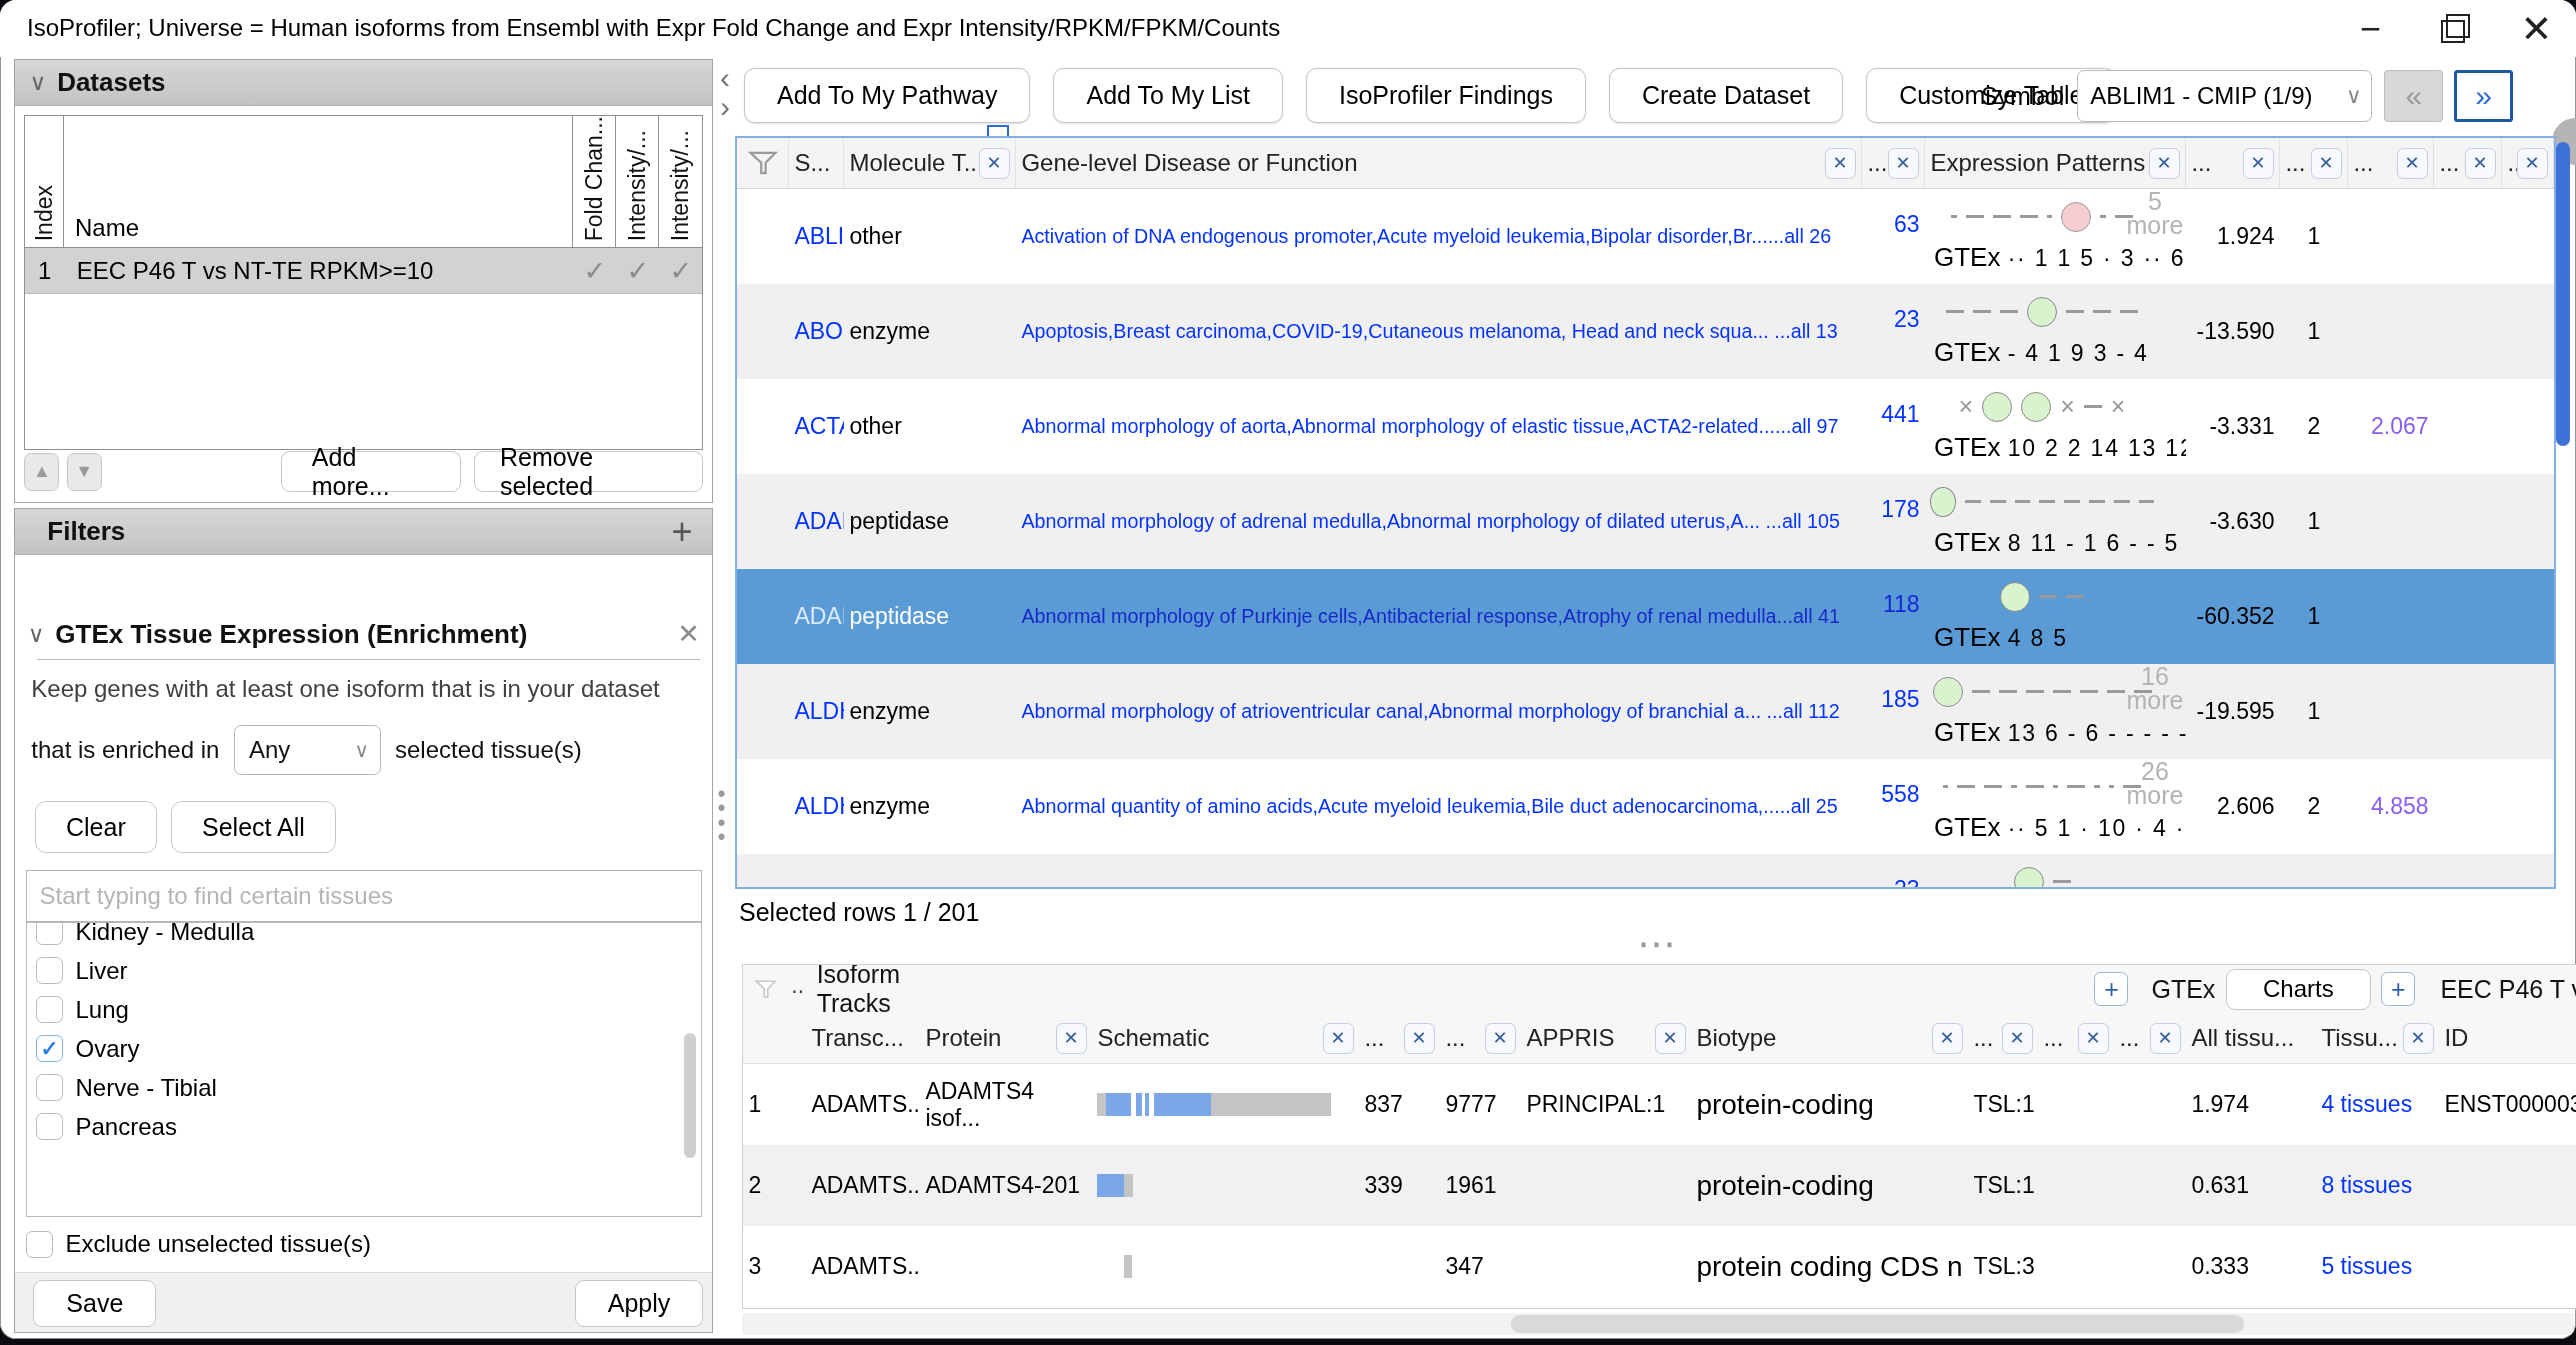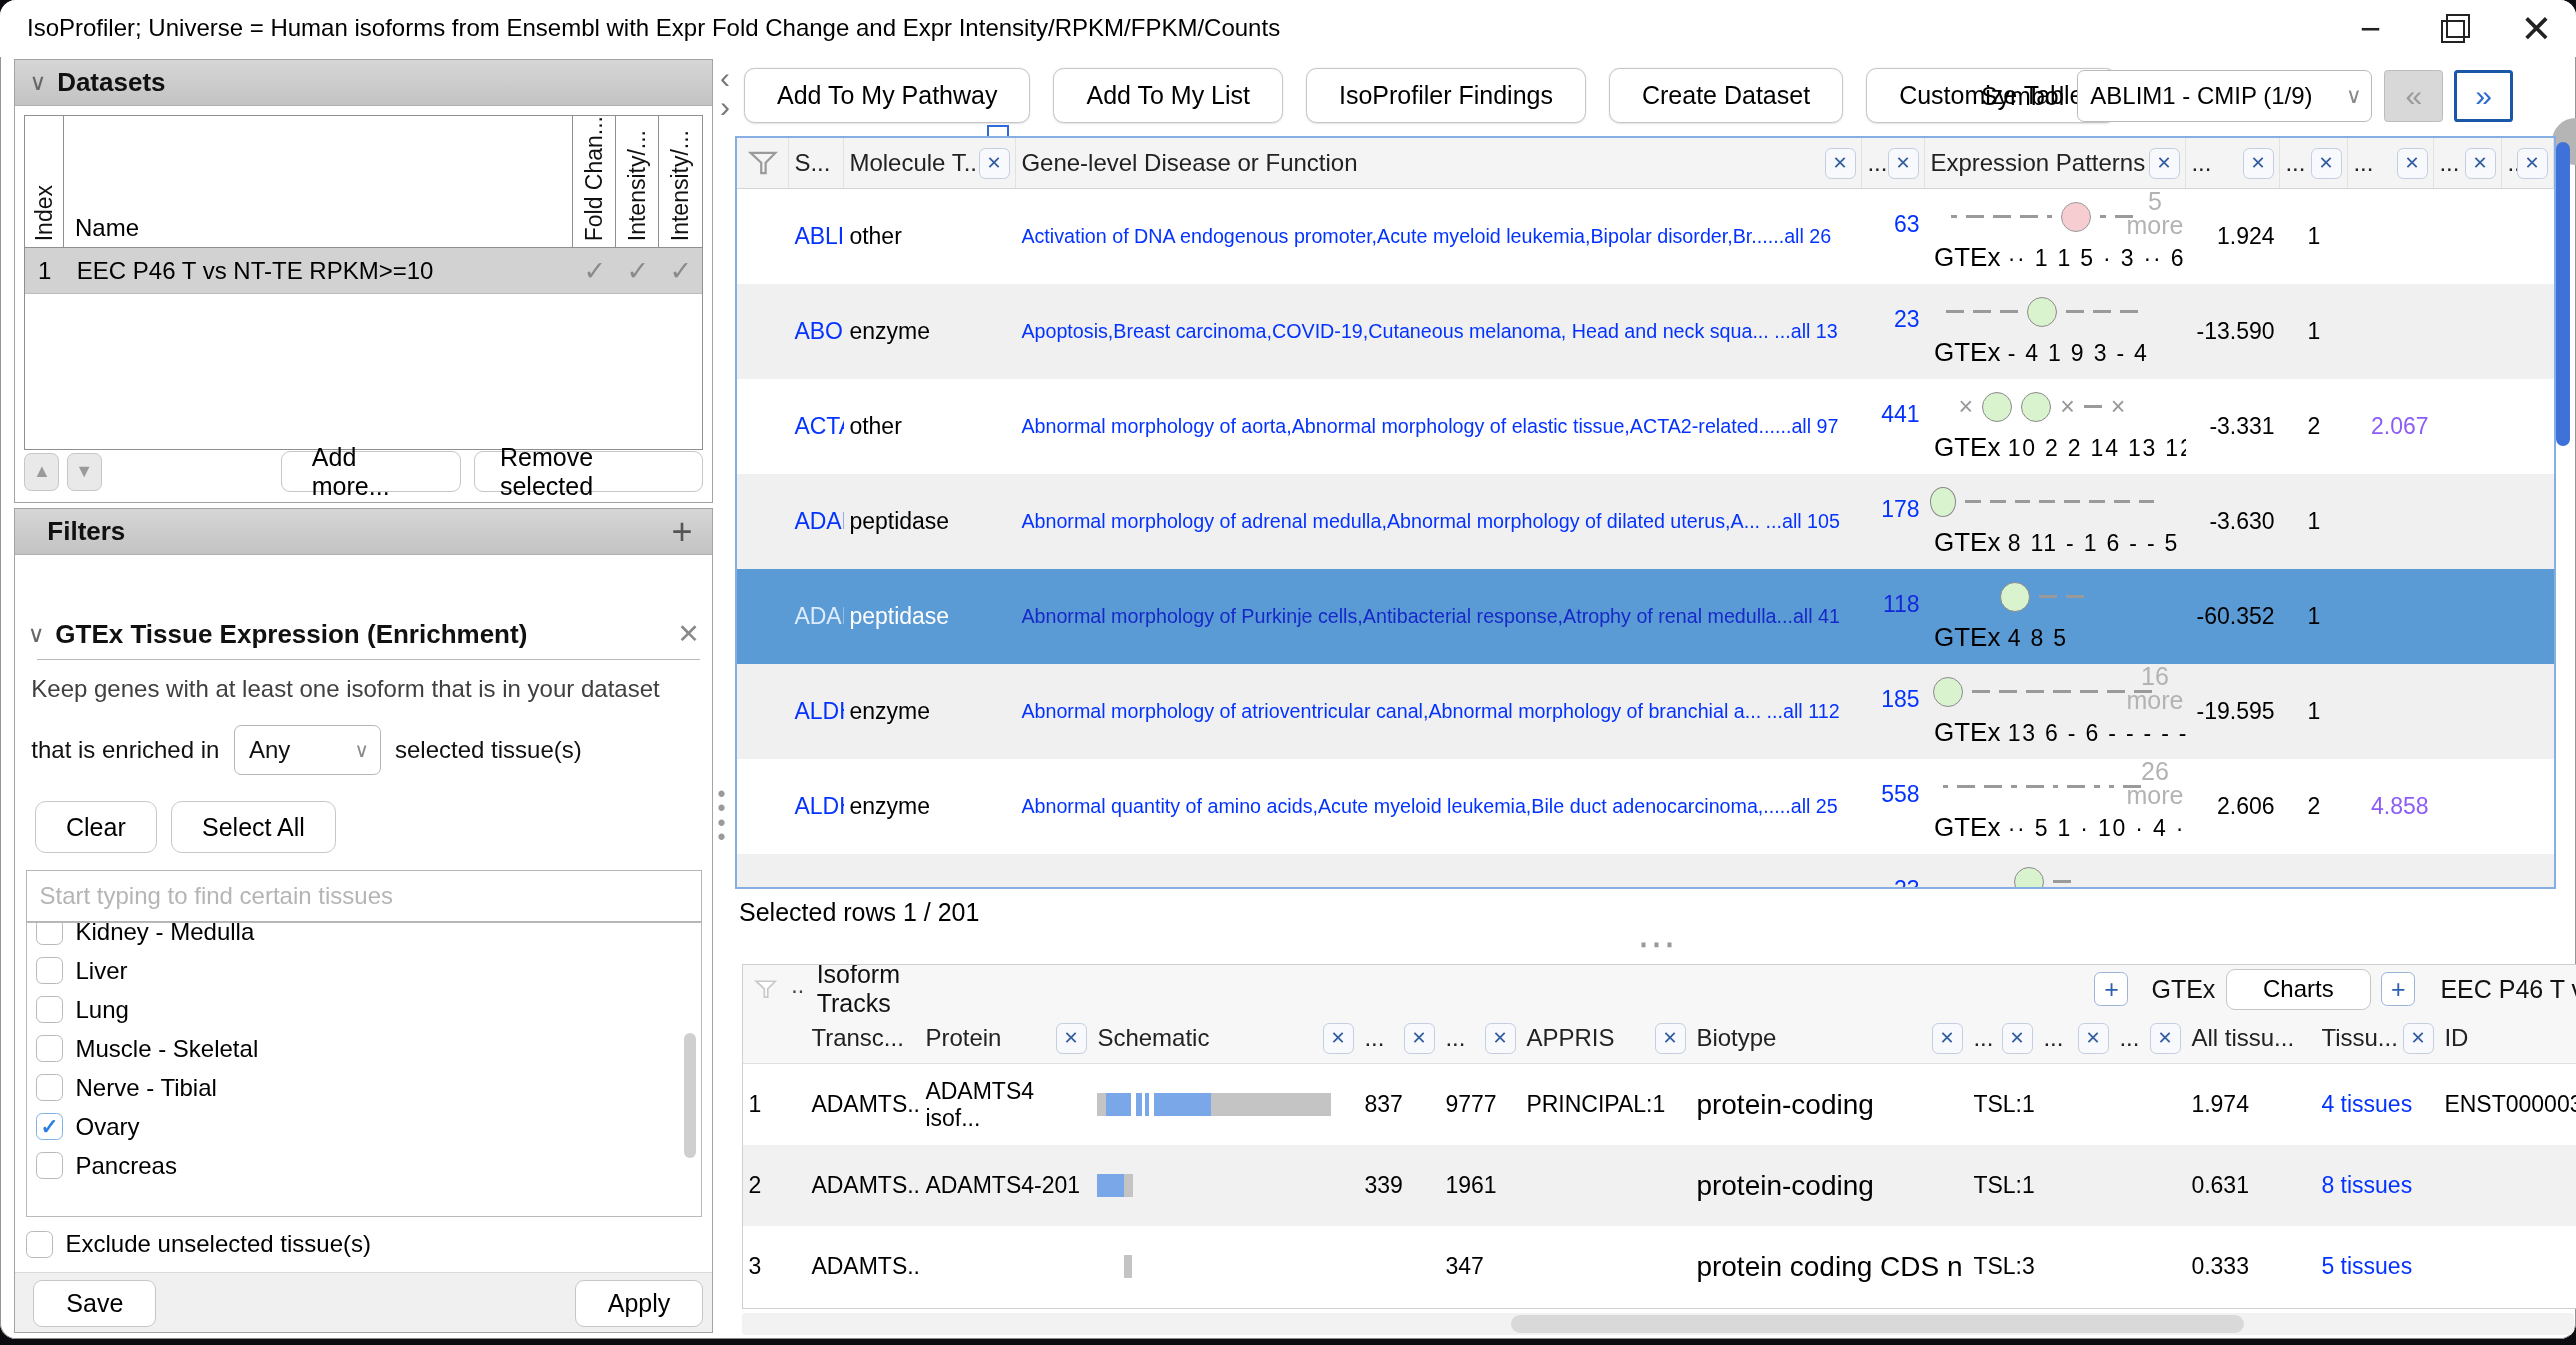--- a/index.html
+++ b/index.html
@@ -269,30 +269,26 @@
   </div>
             <div class="tissue-item">
     <span class="cb"></span>
     <span>Liver</span>
   </div>
             <div class="tissue-item">
     <span class="cb"></span>
     <span>Lung</span>
   </div>
             <div class="tissue-item">
-    <span class="cb"></span>
-    <span>Muscle - Skeletal</span>
+    <span class="cb cb-checked"></span>
+    <span>Ovary</span>
   </div>
             <div class="tissue-item">
     <span class="cb"></span>
     <span>Nerve - Tibial</span>
-  </div>
-            <div class="tissue-item">
-    <span class="cb cb-checked"></span>
-    <span>Ovary</span>
   </div>
             <div class="tissue-item">
     <span class="cb"></span>
     <span>Pancreas</span>
   </div>
           </div>
     </div>
     <div class="tissue-scroll"></div>
     <div class="exclude-row">
       <span class="cb"></span>

